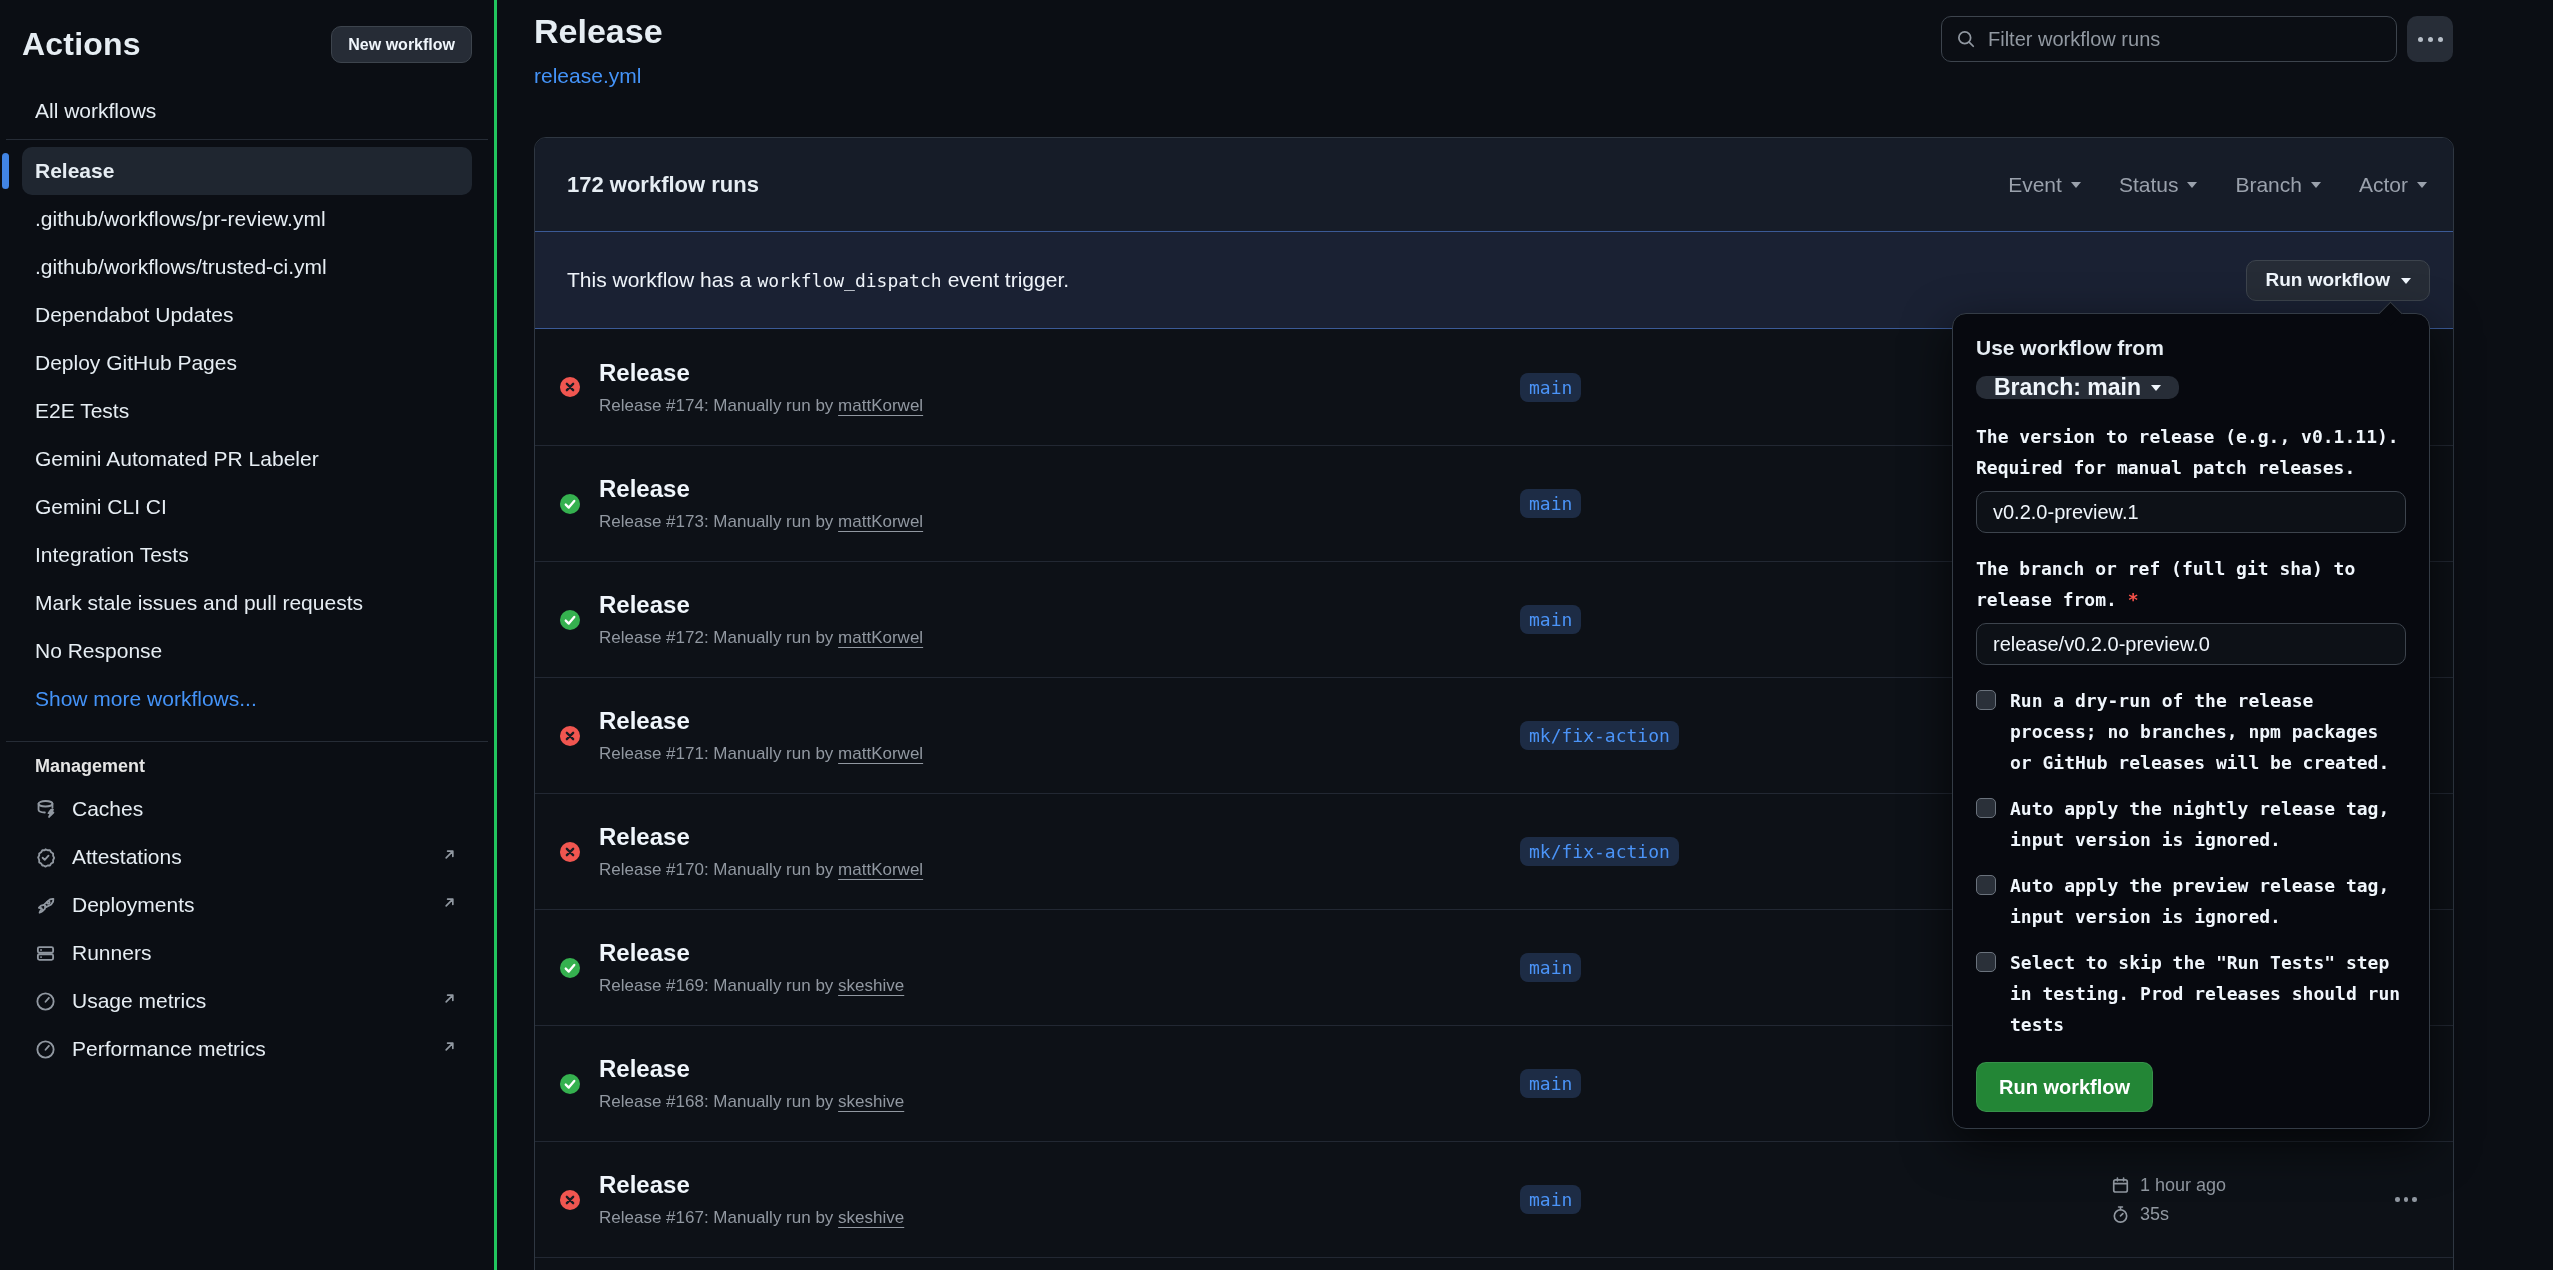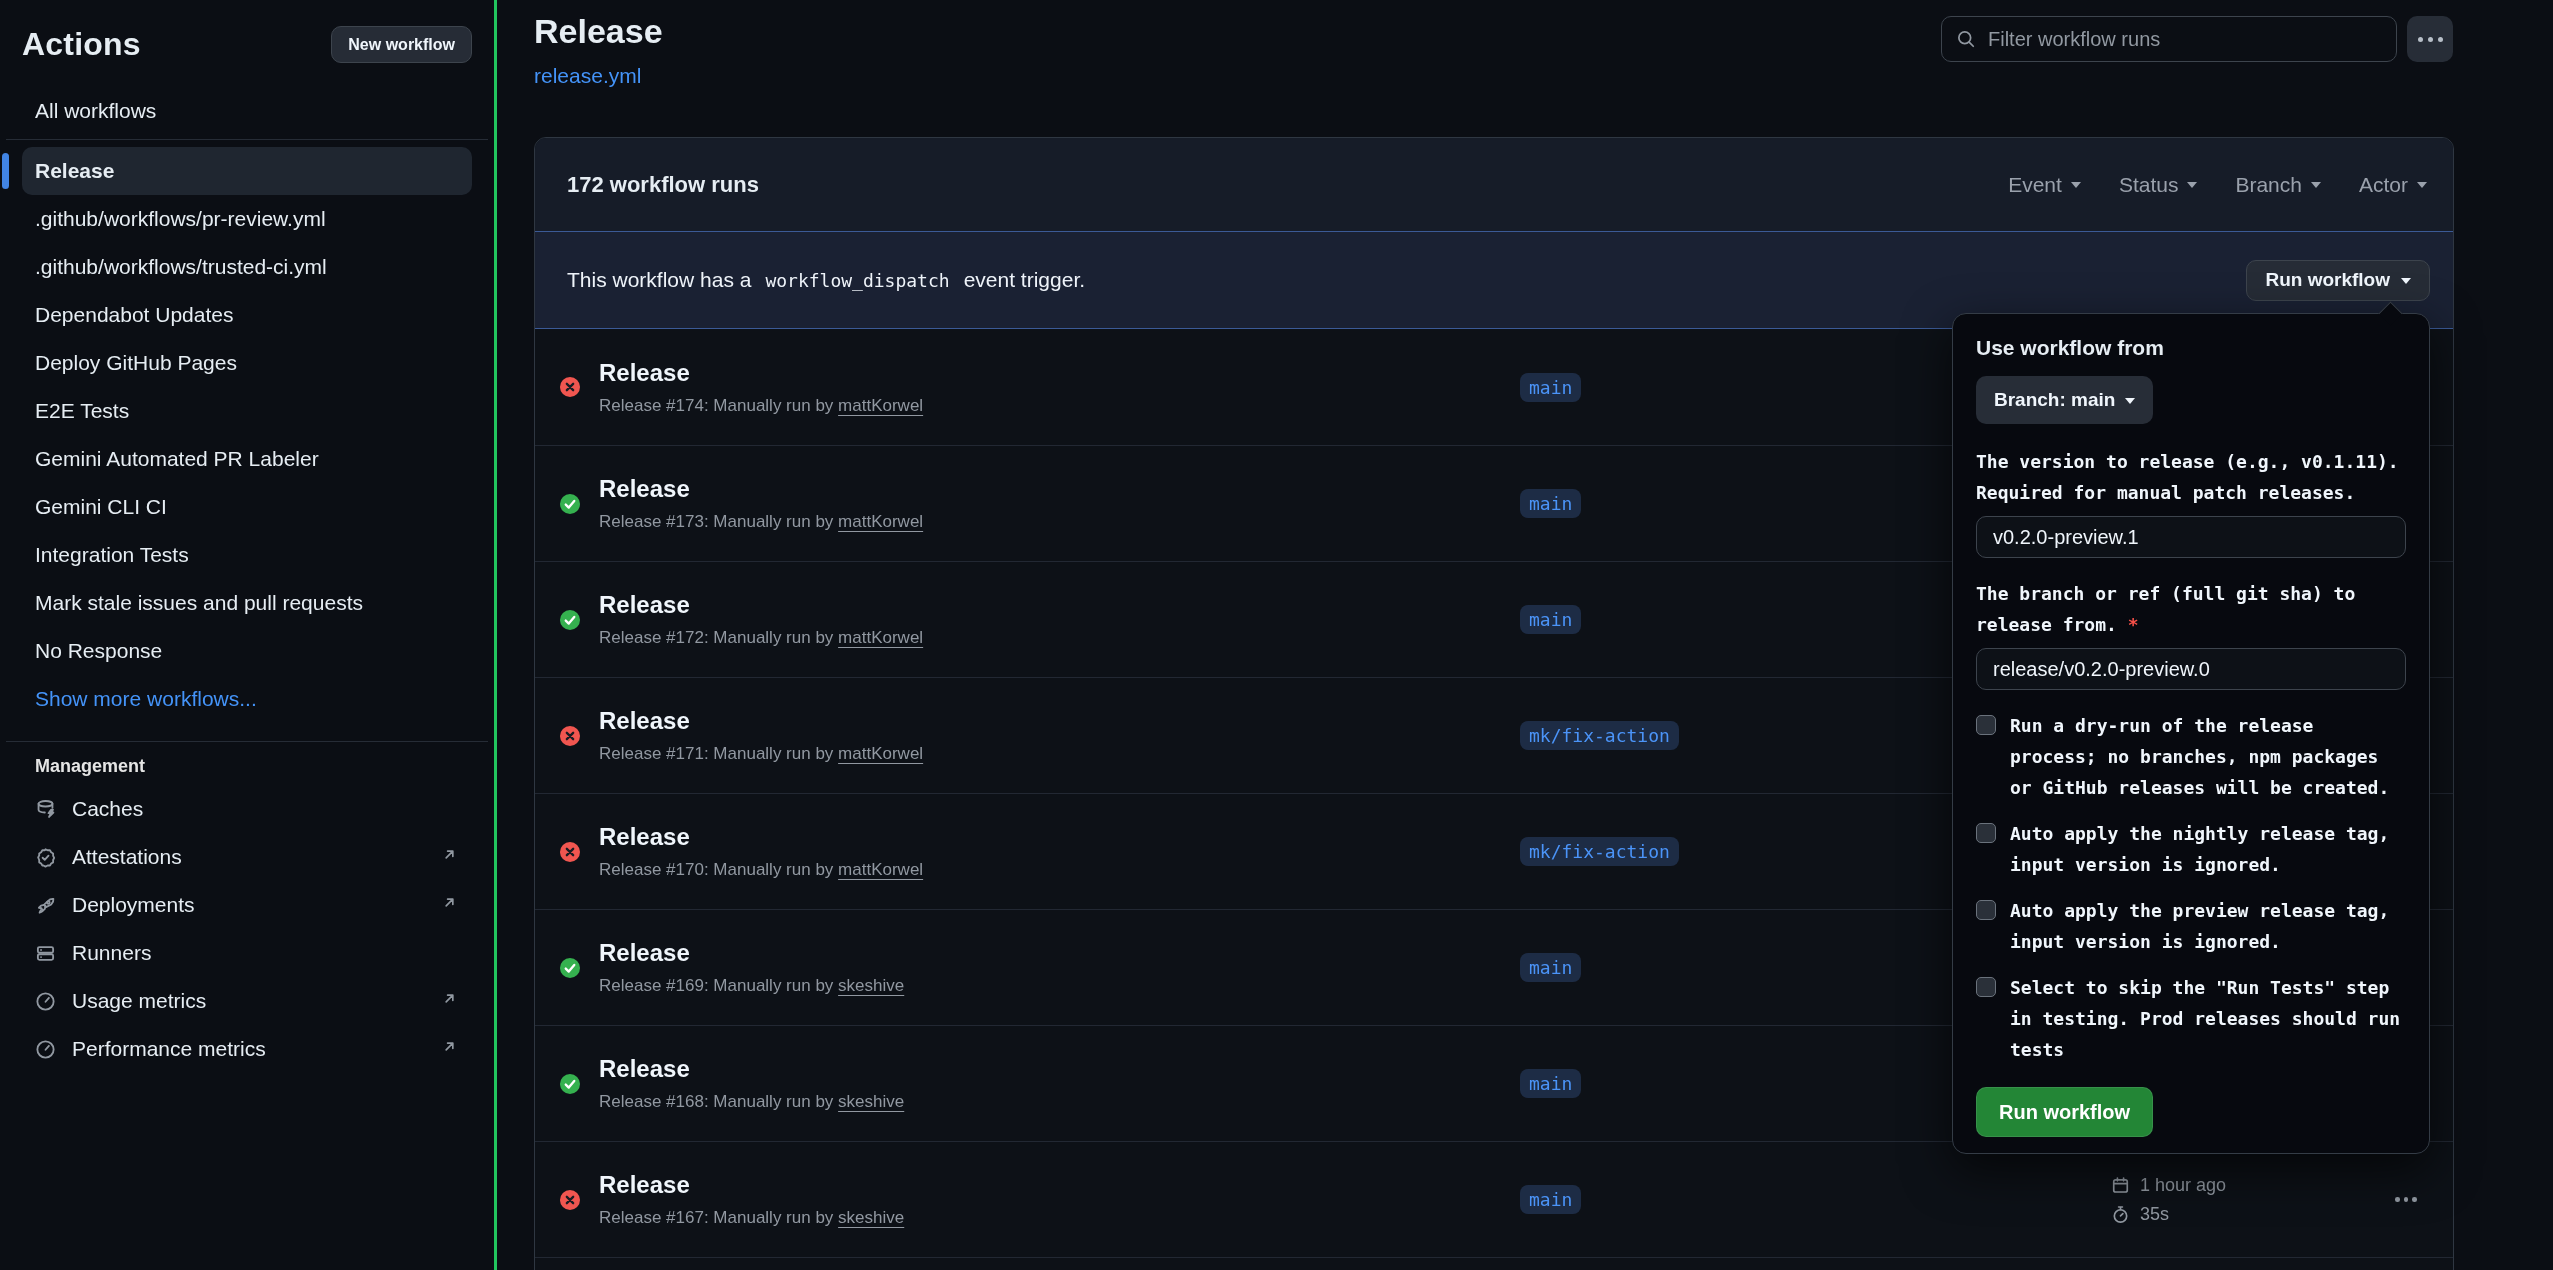--- a/index.html
+++ b/index.html
@@ -46,21 +46,21 @@
   .card-head { height:93px; background:#161c28; display:flex; align-items:center; justify-content:space-between;
                padding:0 26px 0 32px; }
   .count { font-size:22px; font-weight:700; }
   .filters { display:flex; gap:38px; }
   .filters span { font-size:21px; color:#9aa1ac; display:inline-flex; align-items:center; gap:9px; cursor:pointer; }
   .caret { width:0; height:0; border:5px solid transparent; border-top:6px solid currentColor; transform:translateY(3px); }
 
   .banner { height:98px; background:#1a2133; border-top:1px solid #3b5a96; border-bottom:1px solid #3b5a96;
             display:flex; align-items:center; justify-content:space-between; padding:0 23px 0 32px; }
   .banner-text { font-size:21px; color:#eef3f9; }
-  .code { font-family:"DejaVu Sans Mono",monospace; font-size:18px; padding:0 14px; }
+  .code { font-family:"DejaVu Sans Mono",monospace; font-size:18px; padding:0 6px; }
   .btn-run-head { height:41px; padding:0 18px; background:#262c36; border:1px solid #3d444d; border-radius:10px;
             color:#f0f6fc; font-size:19px; font-weight:600; font-family:inherit; display:inline-flex; align-items:center;
             gap:11px; cursor:pointer; }
 
   .row { height:116px; display:grid; grid-template-columns:40px 921px 567px 294px 50px; align-items:center; padding:0 24px; }
   .row + .row, .row-stub { border-top:1px solid #222833; }
   .row-stub { height:40px; }
   .st-icon { width:22px; height:22px; display:block; }
   .r-title { font-size:24px; font-weight:700; color:#f0f6fc; line-height:28px; }
   .r-sub { margin-top:9px; font-size:17px; color:#9198a1; }
@@ -72,22 +72,22 @@
   .time-line svg { width:19px; height:19px; }
   .kebab { display:flex; gap:4px; justify-content:center; cursor:pointer; }
   .kebab .dot { width:4.5px; height:4.5px; background:#9198a1; }
 
   
   .panel { position:absolute; left:1455px; top:313px; width:478px; background:#07090f; border:1px solid #343c46;
            border-radius:14px; padding:22px 23px 16px; box-shadow:0 16px 48px rgba(0,0,0,.65); z-index:40; }
   .panel::before { content:""; position:absolute; top:-9px; right:30px; width:16px; height:16px; background:#07090f;
            border-left:1px solid #343c46; border-top:1px solid #343c46; transform:rotate(45deg); }
   .p-head { font-size:21px; font-weight:700; margin-bottom:16px; }
-  .branch-btn { height:48px; padding:0 18px; background:#272d37; border:none; border-radius:10px; color:#f0f6fc;
-           font-size:19px; font-weight:600; font-family:inherit; display:inline-flex; align-items:center; gap:10px; cursor:pointer; }
+  .branch-btn { height:23px; padding:0 18px; background:#272d37; border:none; border-radius:10px; color:#f0f6fc;
+           font-size:23px; font-weight:600; font-family:inherit; display:inline-flex; align-items:center; gap:10px; cursor:pointer; }
   .mono { font-family:"DejaVu Sans Mono",monospace; font-weight:bold; font-size:18px; line-height:31px; color:#f0f6fc; }
   .f-desc { margin:20px 0 8px; }
   .f-desc.first { margin-top:22px; }
   .req { color:#f85149; }
   .p-input { width:100%; height:42px; background:#0d1117; border:1px solid #3d444d; border-radius:10px; padding:0 16px;
            color:#f0f6fc; font-size:20px; font-family:inherit; }
   .cb-list { margin-top:20px; display:flex; flex-direction:column; gap:15px; }
   .cb { display:flex; gap:14px; }
   .cb-box { width:20px; height:20px; flex:none; margin-top:5px; background:#2a3039; border:1.5px solid #6a727c;
            border-radius:5px; cursor:pointer; }

